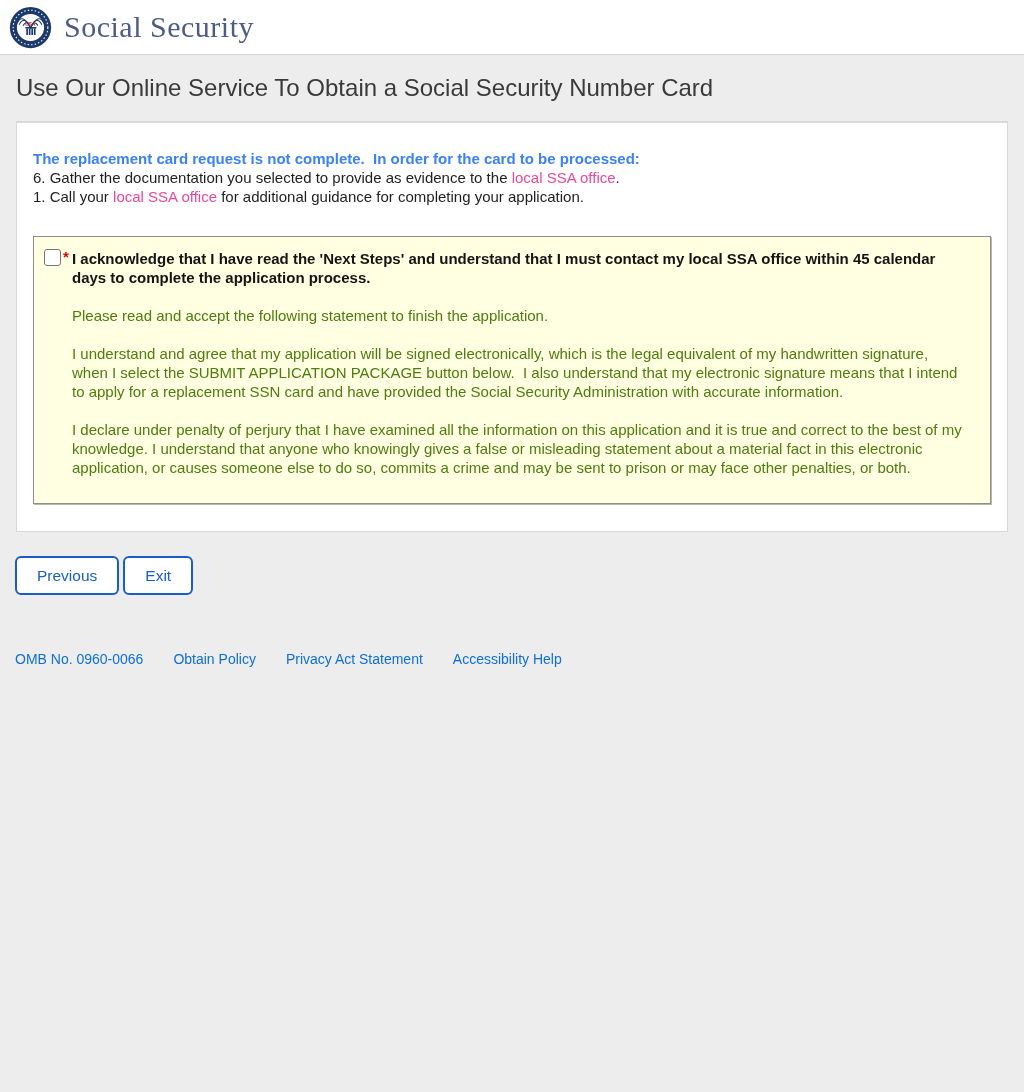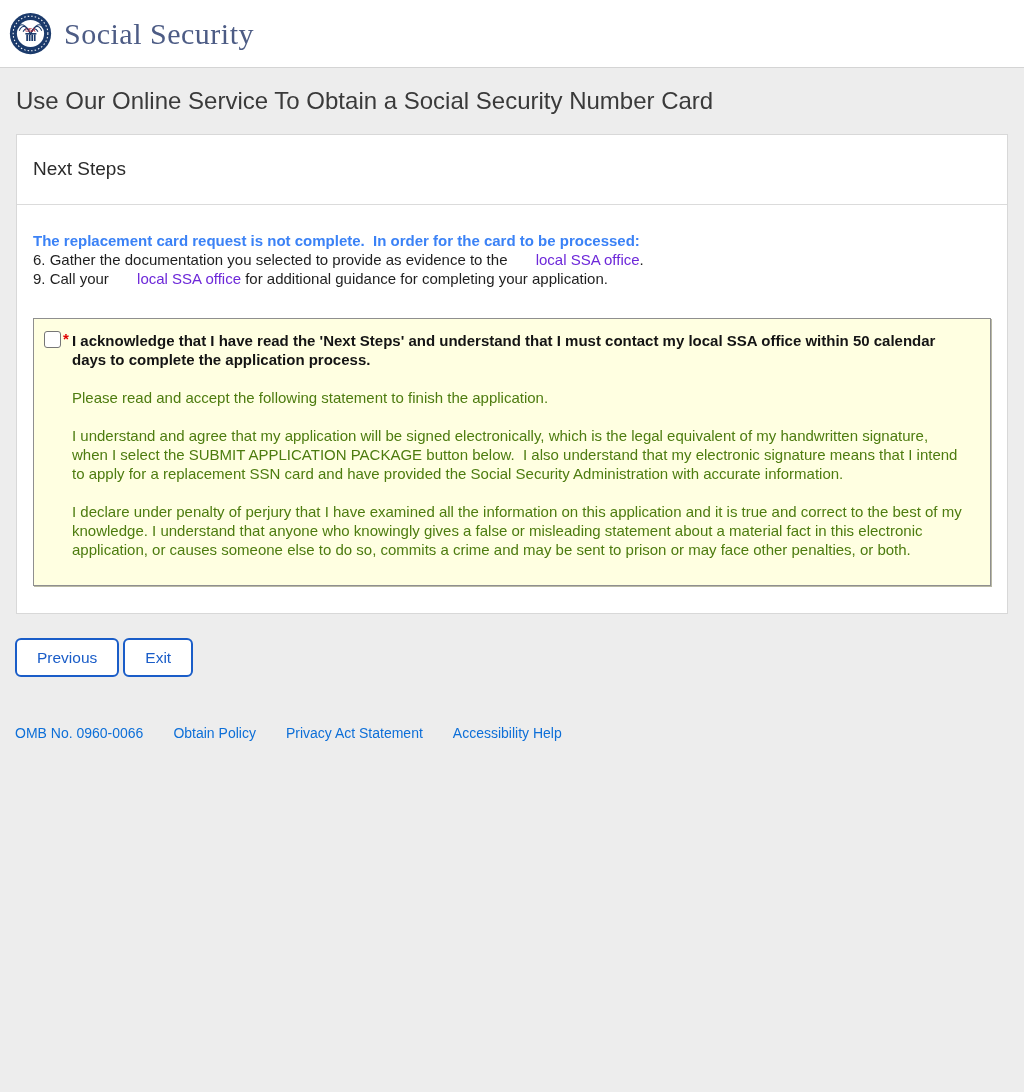--- a/index.html
+++ b/index.html
@@ -7,21 +7,21 @@
   body {
     width: 1024px;
     height: 1092px;
     background: #EDEDED;
     font-family: "Liberation Sans", sans-serif;
     color: #1F1F1F;
   }
 
   
   .app-header {
-    height: 68px;
+    height: 55px;
     background: #FFFFFF;
     border-bottom: 1px solid #D4D4D4;
     display: flex;
     align-items: center;
     padding-left: 8px;
   }
   .seal { width: 45px; height: 45px; flex: none; }
   .brand-name {
     font-family: "Liberation Serif", serif;
     font-size: 30px;
@@ -62,24 +62,23 @@
     line-height: 19px;
     white-space: pre-wrap;
   }
   .step {
     font-size: 15px;
     line-height: 19px;
     color: #1F1F1F;
     white-space: pre-wrap;
   }
   a.inline-link, .inline-link {
-    color: #6d28d9;
+    color: #ec4899;
     text-decoration: none;
     cursor: pointer;
-    margin-left: 24px;
   }
 
   
   .ack-box {
     margin-top: 30px;
     background: #FFFFE1;
     border: 1px solid #8F8F8F;
     box-shadow: 1px 1px 0 #B9B9A5;
     padding: 12px 26px 26px 10px;
   }
@@ -142,21 +141,21 @@
     cursor: pointer;
   }
 
   
   .page-footer {
     margin: 48px 15px 0 15px;
     display: flex;
     gap: 30px;
     font-size: 14px;
   }
-  .footer-link { color: #0D6FD8; text-decoration: none; cursor: pointer; }
+  .footer-link { color: #0D6FD8; text-decoration: none; cursor: pointer; margin-top: 8px; }
 </style>
 </head>
 <body>
 
 <header class="app-header">
   <svg class="seal" viewBox="0 0 48 48" aria-hidden="true">
     <circle cx="24" cy="24" r="22" fill="#1B3A6B"></circle>
     <circle cx="24" cy="24" r="18.5" fill="none" stroke="#FFFFFF" stroke-width="1.1" stroke-dasharray="1.6 2.2"></circle>
     <circle cx="24" cy="24" r="14.5" fill="#FFFFFF"></circle>
     <g stroke="#1B3A6B" stroke-width="1.1" fill="none">
@@ -175,35 +174,34 @@
       <rect x="27.6" y="25" width="1.8" height="7"></rect>
       <rect x="18.5" y="23.5" width="11.8" height="1.6"></rect>
     </g>
   </svg>
   <div class="brand-name">Social Security</div>
 </header>
 
 <h1 class="page-title">Use Our Online Service To Obtain a Social Security Number Card</h1>
 
 <section class="card">
-  <div class="card-header">Next Steps</div>
   <hr class="card-divider">
   <div class="card-body">
 
     <div class="intro-bold">The replacement card request is not complete.  In order for the card to be processed:</div>
 
     <div class="step"><span>6. Gather the documentation you selected to provide as evidence to the </span><a class="inline-link">local SSA office</a><span>.</span></div>
 
-    <div class="step"><span>9. Call your </span><a class="inline-link">local SSA office</a><span> for additional guidance for completing your application.</span></div>
+    <div class="step"><span>1. Call your </span><a class="inline-link">local SSA office</a><span> for additional guidance for completing your application.</span></div>
 
     <div class="ack-box">
       <div class="ack-row">
         <input type="checkbox" class="ack-checkbox" aria-label="acknowledgment" style="">
         <div class="ack-content">
-          <div class="ack-label"><span class="req">*</span><span>I acknowledge that I have read the 'Next Steps' and understand that I must contact my local SSA office within 50 calendar days to complete the application process.</span></div>
+          <div class="ack-label"><span class="req">*</span><span>I acknowledge that I have read the 'Next Steps' and understand that I must contact my local SSA office within 45 calendar days to complete the application process.</span></div>
 
 
           <div class="para">Please read and accept the following statement to finish the application.</div>
 
           <div class="para">I understand and agree that my application will be signed electronically, which is the legal equivalent of my handwritten signature, when I select the SUBMIT APPLICATION PACKAGE button below.  I also understand that my electronic signature means that I intend to apply for a replacement SSN card and have provided the Social Security Administration with accurate information.</div>
 
           <div class="para">I declare under penalty of perjury that I have examined all the information on this application and it is true and correct to the best of my knowledge. I understand that anyone who knowingly gives a false or misleading statement about a material fact in this electronic application, or causes someone else to do so, commits a crime and may be sent to prison or may face other penalties, or both.</div>
         </div>
       </div>
     </div>

